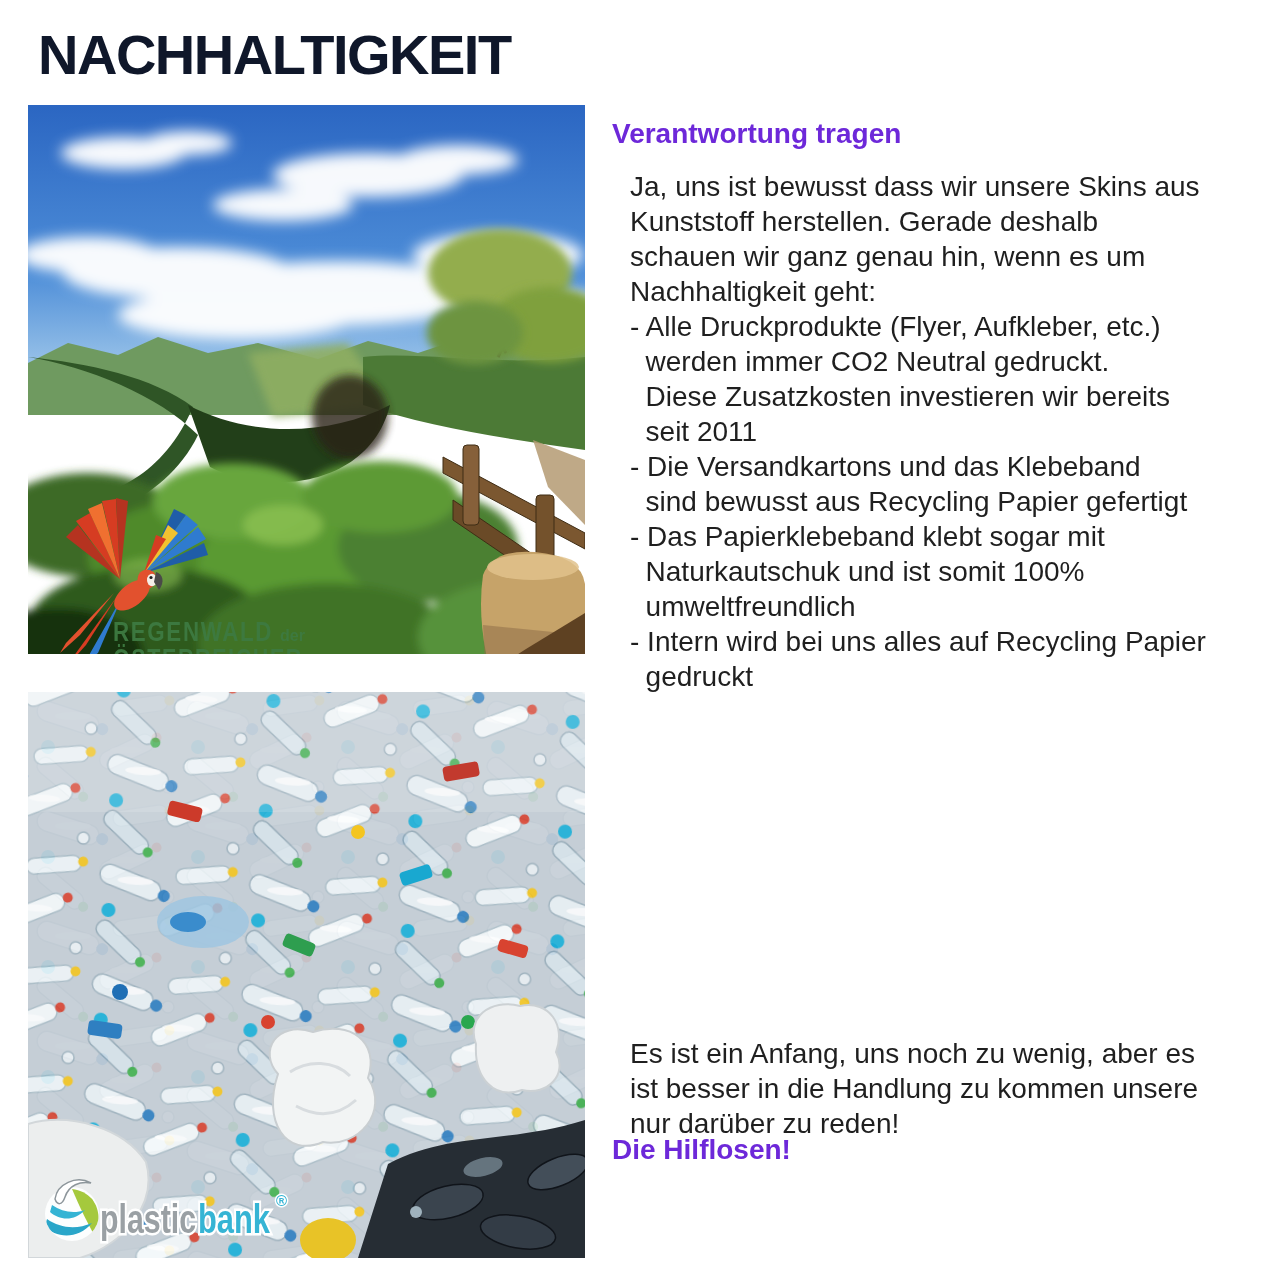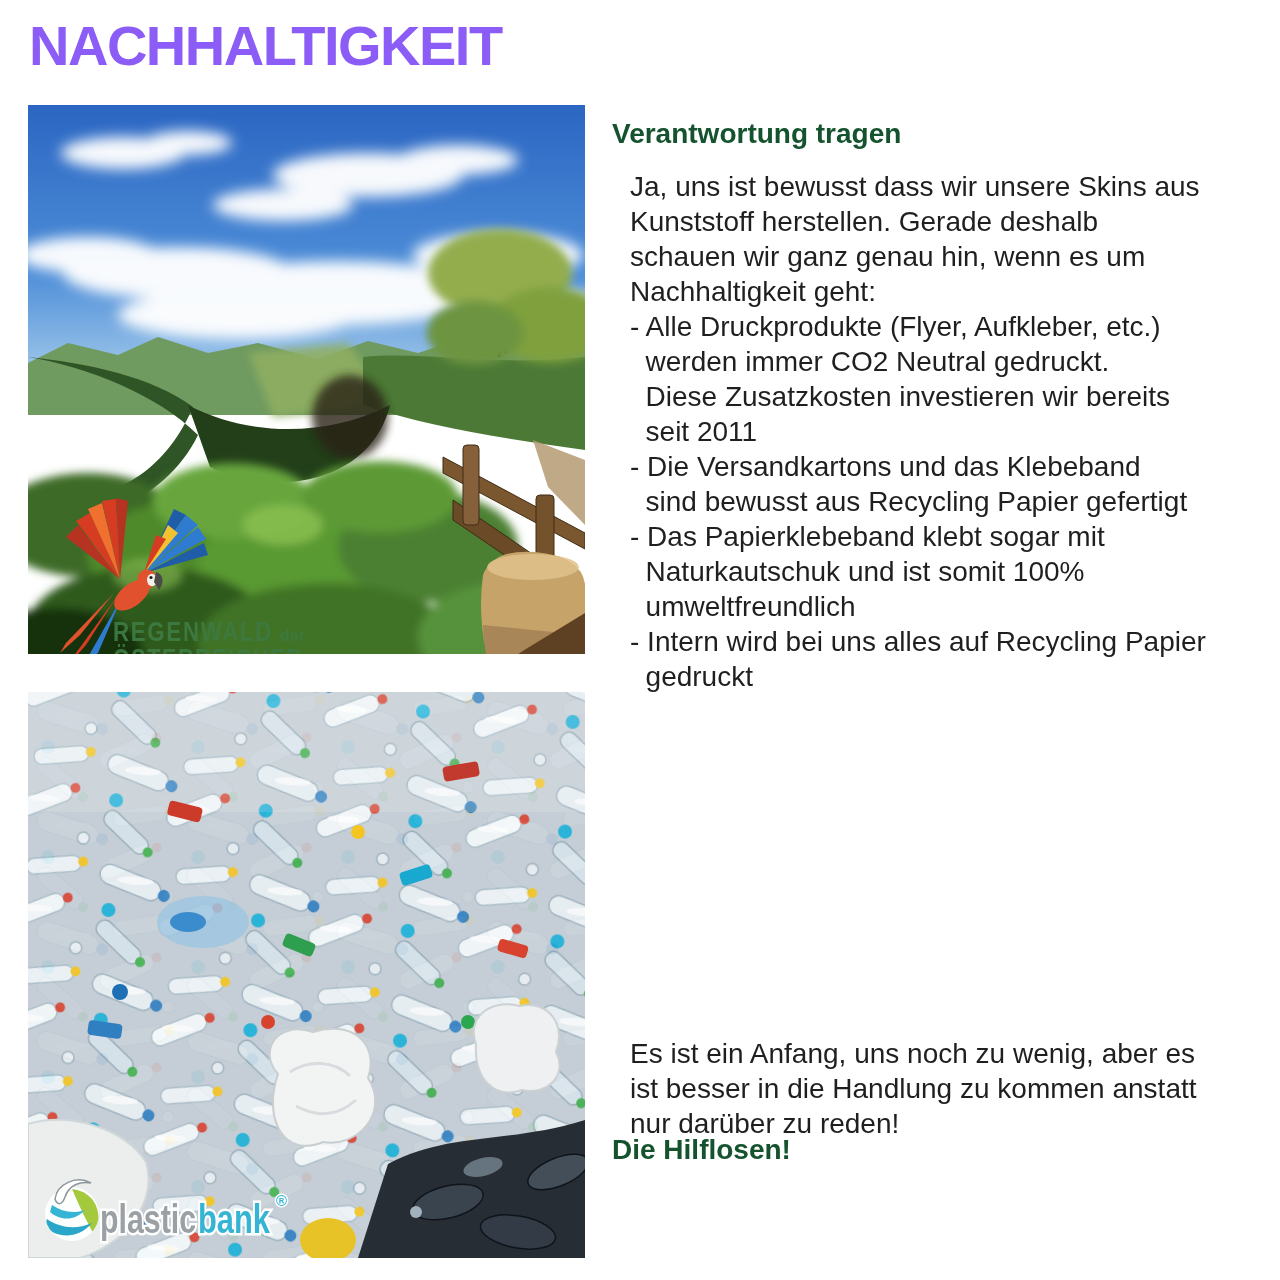--- a/index.html
+++ b/index.html
@@ -3,29 +3,29 @@
 <meta charset="utf-8">
 <style>
   html,body{margin:0;padding:0;}
   body{
     width:1280px;height:1280px;position:relative;background:#ffffff;
     font-family:"Liberation Sans","DejaVu Sans",sans-serif;color:#1f1f1f;
     overflow:hidden;
   }
   .page{position:absolute;inset:0;}
   h1.title{
-    position:absolute;left:26px;top:10px;margin:3px;
-    font-size:56px;font-weight:bold;letter-spacing:-1.5px;color:#8b5cf6;
+    position:absolute;left:26px;top:10px;margin:12px;
+    font-size:56px;font-weight:bold;letter-spacing:-1.5px;color:#0f172a;
   }
   figure.photo{position:absolute;margin:0;padding:0;overflow:hidden;}
   figure.photo svg{display:block;}
   #photo-rainforest{left:28px;top:105px;width:557px;height:549px;}
   #photo-plastic{left:28px;top:692px;width:557px;height:570px;text-align:center;}
   .textcol section{position:absolute;left:612px;width:660px;}
-  .textcol h2{margin:0;font-size:28px;line-height:35px;font-weight:bold;color:#14532d;}
+  .textcol h2{margin:0;font-size:28px;line-height:35px;font-weight:bold;color:#6d28d9;}
   .textcol p.body{margin:18px;font-size:28px;line-height:35px;white-space:pre-wrap;color:#1f1f1f;}
   #sec-verantwortung{top:116px;}
   #sec-handeln{top:684px;}
   #sec-anfang{top:1018px;}
   #sec-hilflosen{top:1132px;}
 </style>
 </head>
 <body>
 
 <div class="page">
@@ -257,21 +257,21 @@
   umweltfreundlich
 - Intern wird bei uns alles auf Recycling Papier
   gedruckt</p>
     </section>
 
     <section id="sec-handeln">
     </section>
 
     <section id="sec-anfang">
       <p class="body">Es ist ein Anfang, uns noch zu wenig, aber es
-ist besser in die Handlung zu kommen anstatt
+ist besser in die Handlung zu kommen unsere
 nur darüber zu reden!</p>
     </section>
 
     <section id="sec-hilflosen">
       <h2>Die Hilflosen!</h2>
     </section>
   </div>
 
 </div>
 

